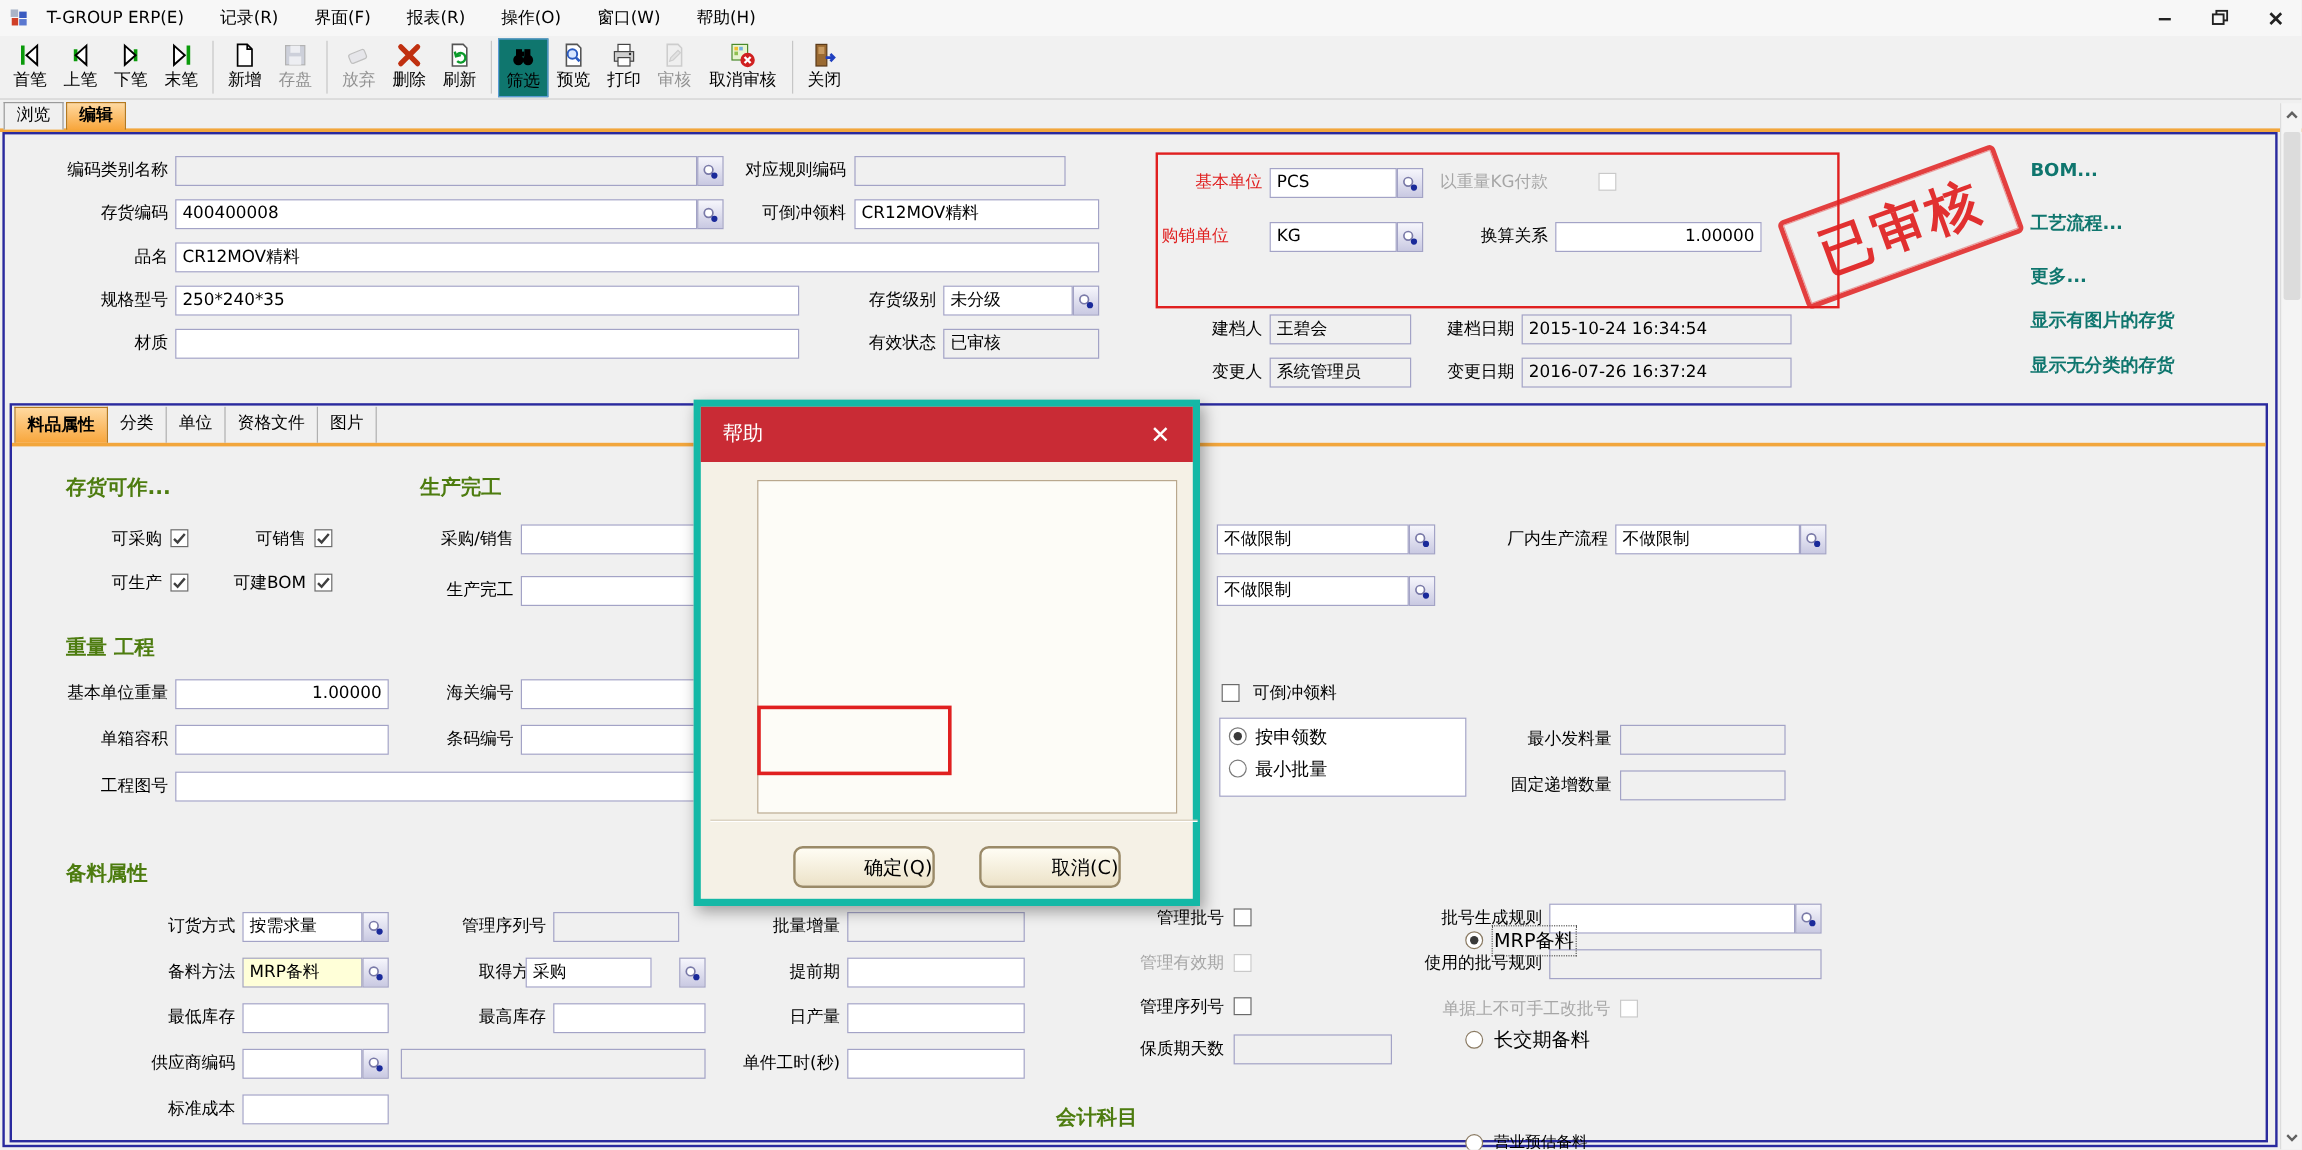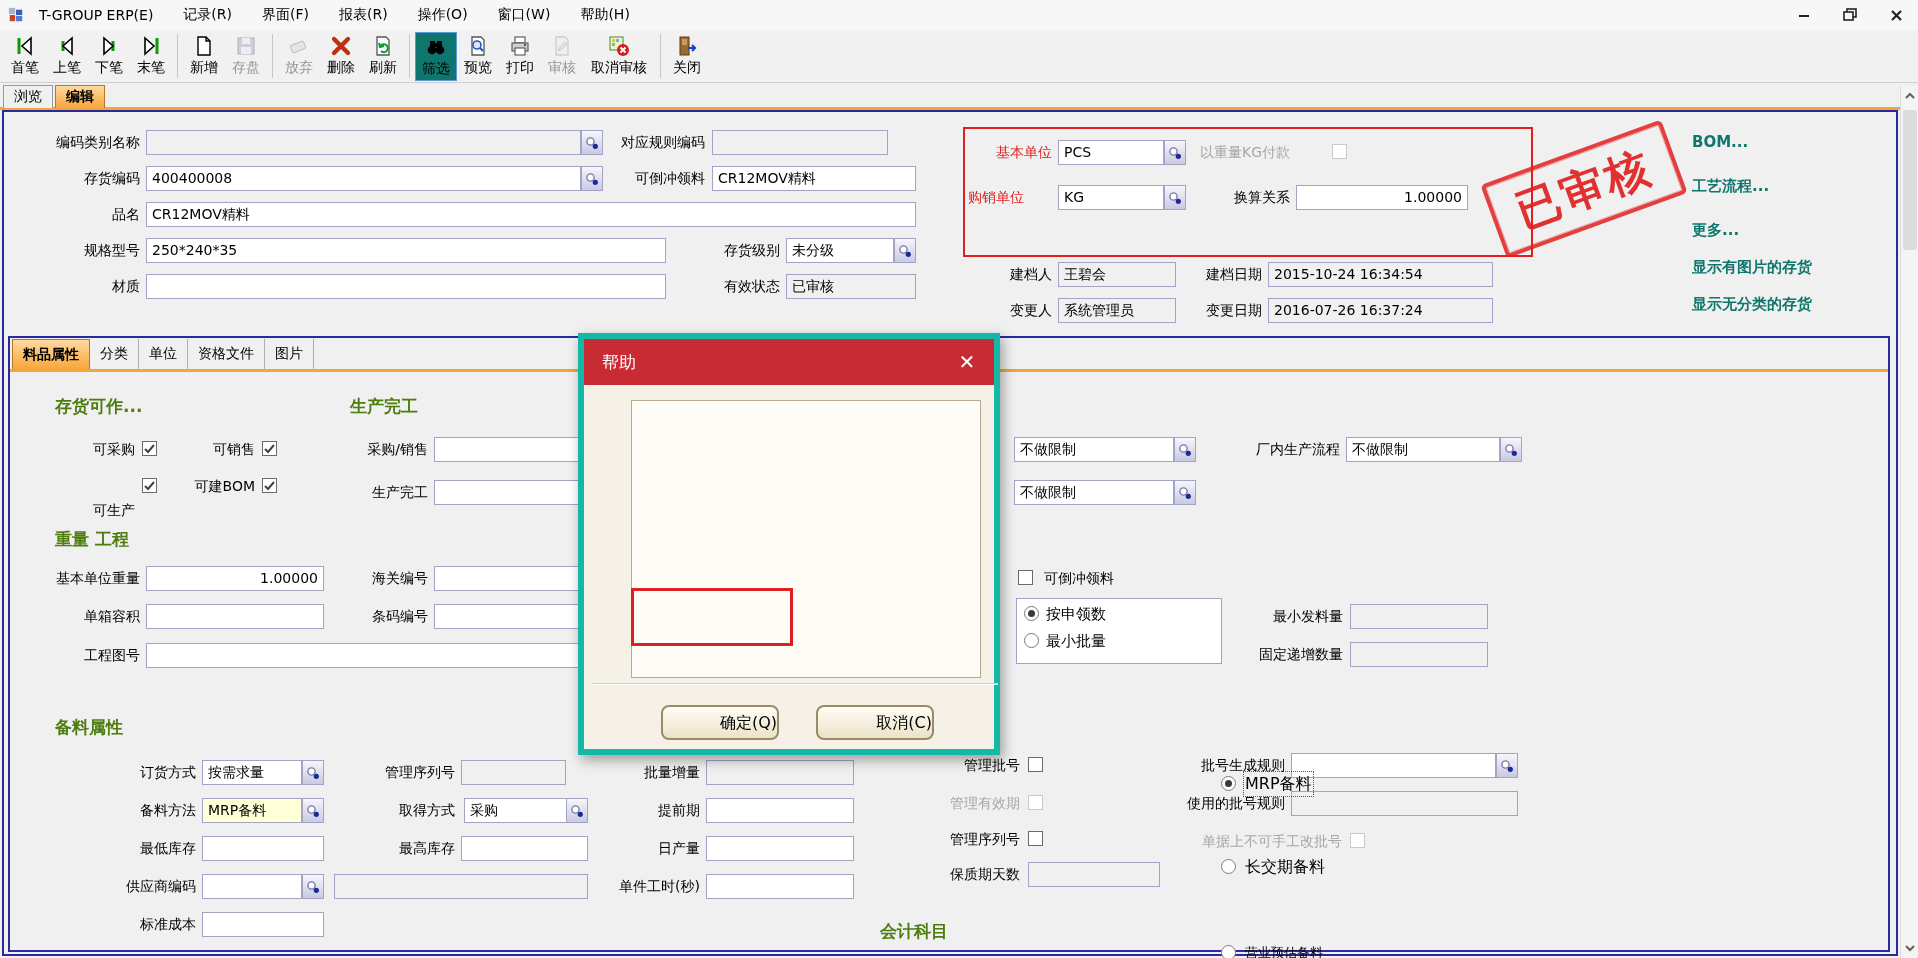--- a/index.html
+++ b/index.html
@@ -352,21 +352,21 @@
     <svg width="13" height="13">
       <polyline points="2,7 5,10 11,3" fill="none" stroke="#404040" stroke-width="2"></polyline>
     </svg>
   </div>
 <div class="lbl" style="left:175px;top:437px;width:80px">可销售</div>
 <div class="cb" style="left:262px;top:441px">
     <svg width="13" height="13">
       <polyline points="2,7 5,10 11,3" fill="none" stroke="#404040" stroke-width="2"></polyline>
     </svg>
   </div>
-<div class="lbl" style="left:55px;top:498px;width:80px">可生产</div>
+<div class="lbl" style="left:55px;top:474px;width:80px">可生产</div>
 <div class="cb" style="left:142px;top:478px">
     <svg width="13" height="13">
       <polyline points="2,7 5,10 11,3" fill="none" stroke="#404040" stroke-width="2"></polyline>
     </svg>
   </div>
 <div class="lbl" style="left:165px;top:474px;width:90px">可建BOM</div>
 <div class="cb" style="left:262px;top:478px">
     <svg width="13" height="13">
       <polyline points="2,7 5,10 11,3" fill="none" stroke="#404040" stroke-width="2"></polyline>
     </svg>
@@ -439,21 +439,21 @@
 <div class="inp ro" style="left:461px;top:760px;width:105px"></div>
 <div class="lbl" style="left:116px;top:798px;width:80px">备料方法</div>
 <div class="inp yl" style="left:202px;top:798px;width:100px">MRP备料</div>
 <div class="lkp" style="left:302px;top:798px">
     <svg width="14" height="14" viewBox="0 0 14 14">
       <circle cx="5.5" cy="5.5" r="3.6" fill="#fff" stroke="#7a7aa8" stroke-width="1.4"></circle>
       <circle cx="10.3" cy="10.3" r="2.6" fill="#1a2a9a"></circle>
     </svg>
   </div>
 <div class="lbl" style="left:375px;top:798px;width:80px">取得方式</div>
-<div class="inp" style="left:464px;top:798px;width:105px">采购</div>
+<div class="inp" style="left:438px;top:798px;width:105px">采购</div>
 <div class="lkp" style="left:566px;top:798px">
     <svg width="14" height="14" viewBox="0 0 14 14">
       <circle cx="5.5" cy="5.5" r="3.6" fill="#fff" stroke="#7a7aa8" stroke-width="1.4"></circle>
       <circle cx="10.3" cy="10.3" r="2.6" fill="#1a2a9a"></circle>
     </svg>
   </div>
 <div class="lbl" style="left:116px;top:836px;width:80px">最低库存</div>
 <div class="inp" style="left:202px;top:836px;width:122px"></div>
 <div class="lbl" style="left:375px;top:836px;width:80px">最高库存</div>
 <div class="inp" style="left:461px;top:836px;width:127px"></div>

